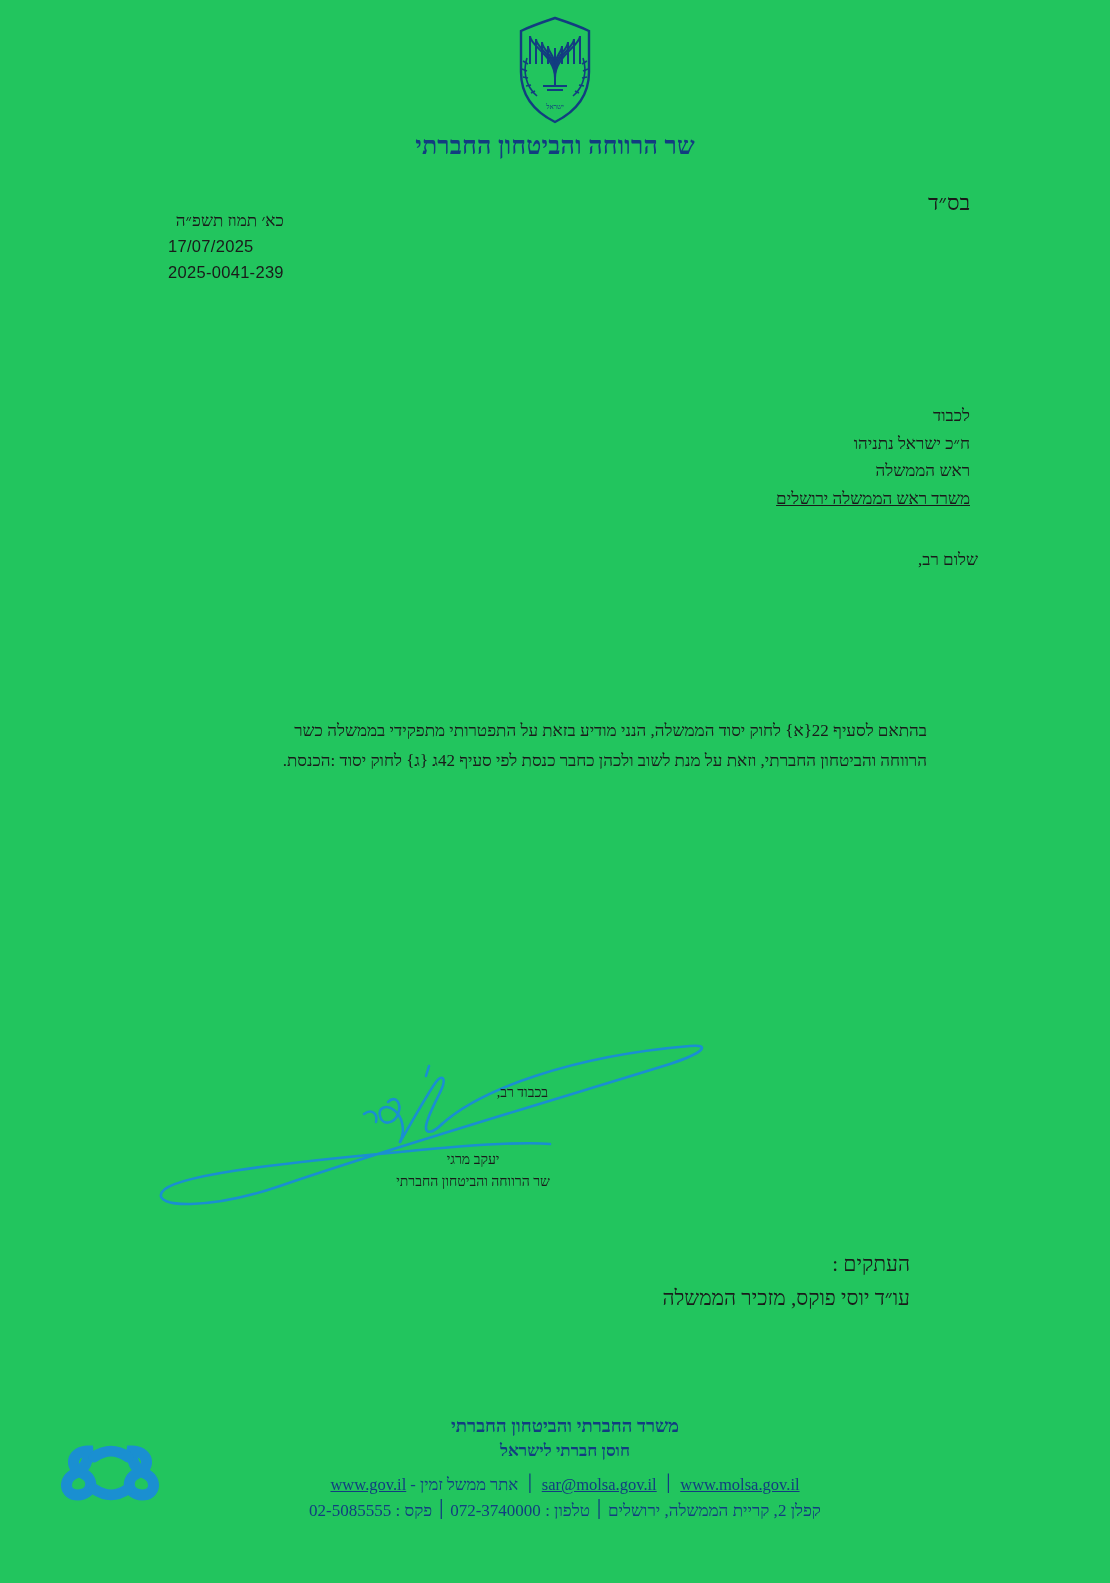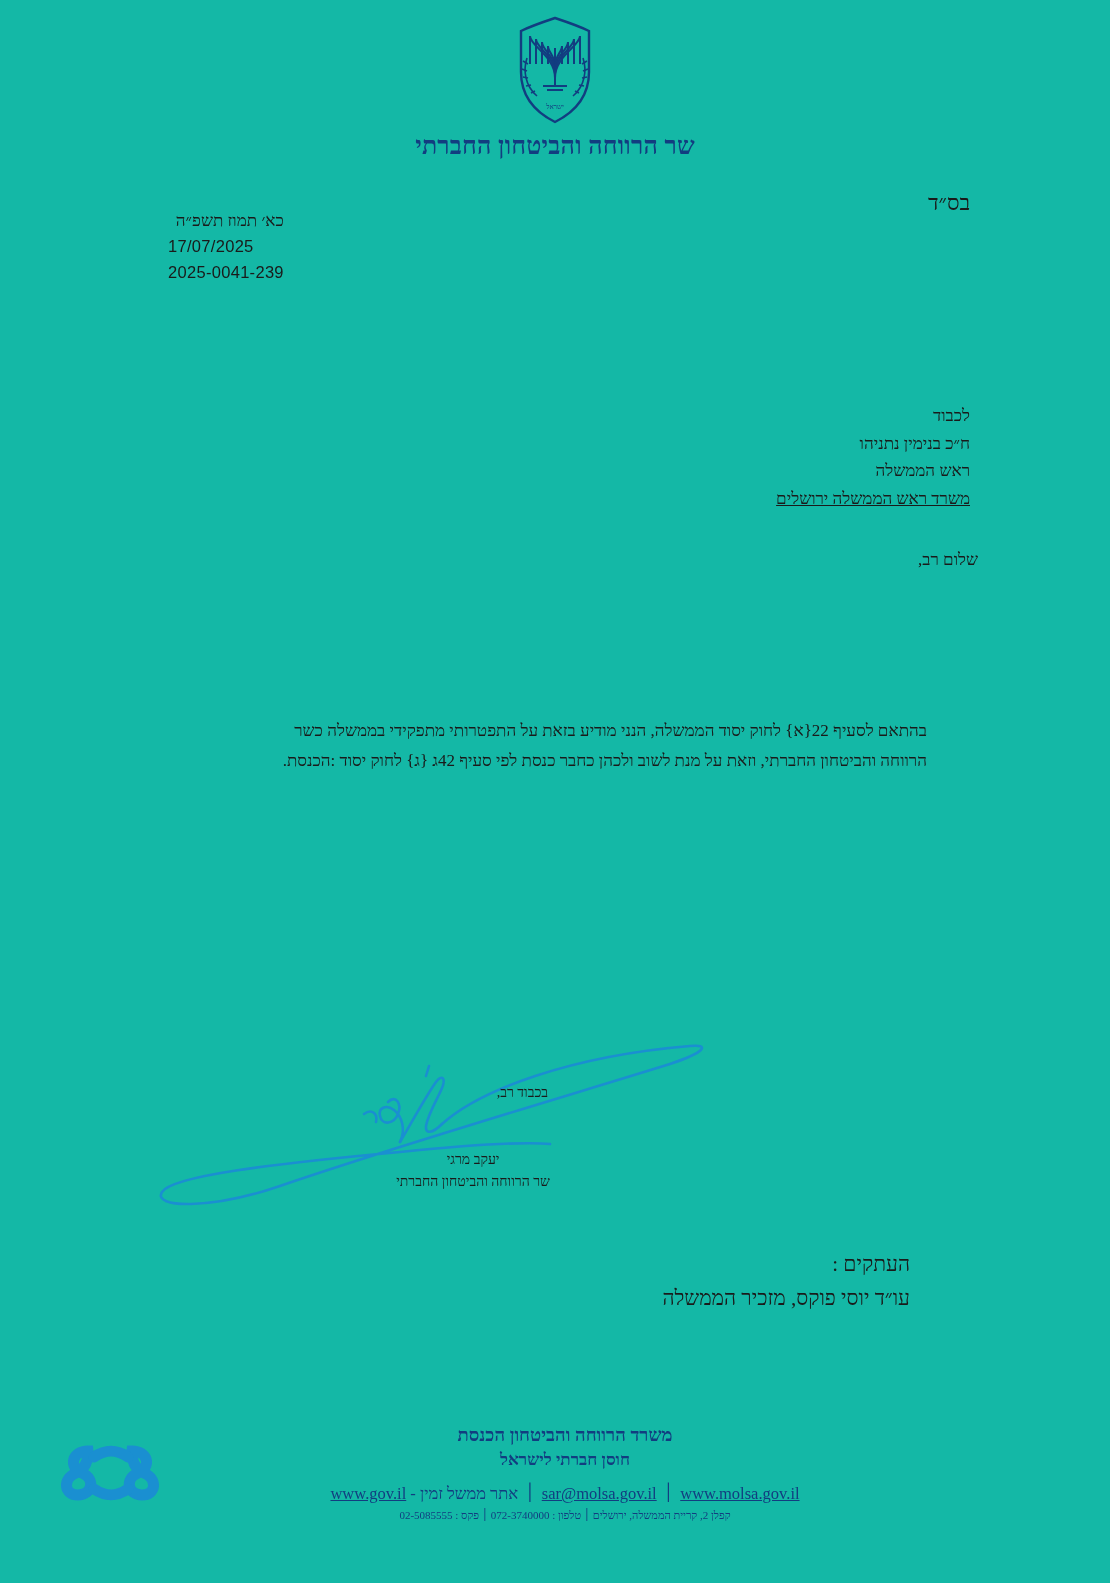--- a/index.html
+++ b/index.html
@@ -11,21 +11,21 @@
     width: 1110px;
     height: 1583px;
     position: relative;
     font-family: "Liberation Sans", sans-serif;
     color: #1a1a1a;
     overflow: hidden;
   }
   .page {
     position: absolute;
     inset: 0;
-    background: #14b8a6;
+    background: #22c55e;
   }
 
   
   .emblem {
     position: absolute;
     top: 14px;
     left: 50%;
     transform: translateX(-50%);
     width: 96px;
     height: 112px;
@@ -188,21 +188,21 @@
   }
   .footer-line3 {
     font-family: "Liberation Serif", serif;
     font-size: 16.5px;
     color: #123d80;
     margin-top: 10px;
     line-height: 1.5;
   }
   .footer-line4 {
     font-family: "Liberation Serif", serif;
-    font-size: 11px;
+    font-size: 17px;
     color: #123d80;
     line-height: 1.5;
   }
   .footer-line3 a, .footer-link {
     color: #123d80;
     text-decoration: underline;
   }
   .sep { padding: 0 3px; }
 </style>
 </head>
@@ -243,21 +243,21 @@
   <div class="bsd">בס״ד</div>
 
   <div class="date-block">
     <div>כ‏א׳ תמוז תשפ״ה</div>
     <div class="date-latin">17/07/2025</div>
     <div class="date-latin">2025-0041-239</div>
   </div>
 
   <div class="addressee">
     <div>לכבוד</div>
-    <div>ח״כ בנימין נתניהו</div>
+    <div>ח״כ ישראל נתניהו</div>
     <div>ראש הממשלה</div>
     <div class="underline">משרד ראש הממשלה ירושלים</div>
   </div>
 
   <div class="greeting">שלום רב,</div>
 
 
   <div class="body-text">בהתאם לסעיף 22{א} לחוק יסוד הממשלה, הנני מודיע בזאת על התפטרותי מתפקידי בממשלה כשר הרווחה והביטחון החברתי, וזאת על מנת לשוב ולכהן כחבר כנסת לפי סעיף 42ג {ג} לחוק יסוד :הכנסת.</div>
 
   <svg class="signature-svg" viewBox="0 0 600 210" aria-hidden="true">
@@ -286,21 +286,21 @@
       <svg viewBox="0 0 104 92" width="104" height="92" aria-hidden="true">
         <g fill="none" stroke="#1a8fd1" stroke-width="11" stroke-linecap="round">
           <path d="M30 24 C14 24, 10 40, 24 46 C38 52, 34 68, 20 68 C6 68, 4 52, 18 46 C32 40, 30 24, 30 24 Z"></path>
           <path d="M74 24 C90 24, 94 40, 80 46 C66 52, 70 68, 84 68 C98 68, 100 52, 86 46 C72 40, 74 24, 74 24 Z"></path>
           <path d="M36 30 C48 22, 58 22, 70 30"></path>
           <path d="M36 62 C48 70, 58 70, 70 62"></path>
         </g>
       </svg>
     </div>
     <div class="footer-text">
-      <div class="footer-line1">משרד הרווחה והביטחון הכנסת</div>
+      <div class="footer-line1">משרד החברתי והביטחון החברתי</div>
       <div class="footer-line2">חוסן חברתי לישראל</div>
       <div class="footer-line3">
         <span class="footer-link">www.molsa.gov.il</span>
         <span class="sep">׀</span>
         <span class="footer-link">sar@molsa.gov.il</span>
         <span class="sep">׀</span>
         <span>אתר ממשל זמין -</span>
         <span class="footer-link">www.gov.il</span>
       </div>
       <div class="footer-line4">קפלן 2, קריית הממשלה, ירושלים ׀ טלפון : 072-3740000 ׀ פקס : 02-5085555</div>

